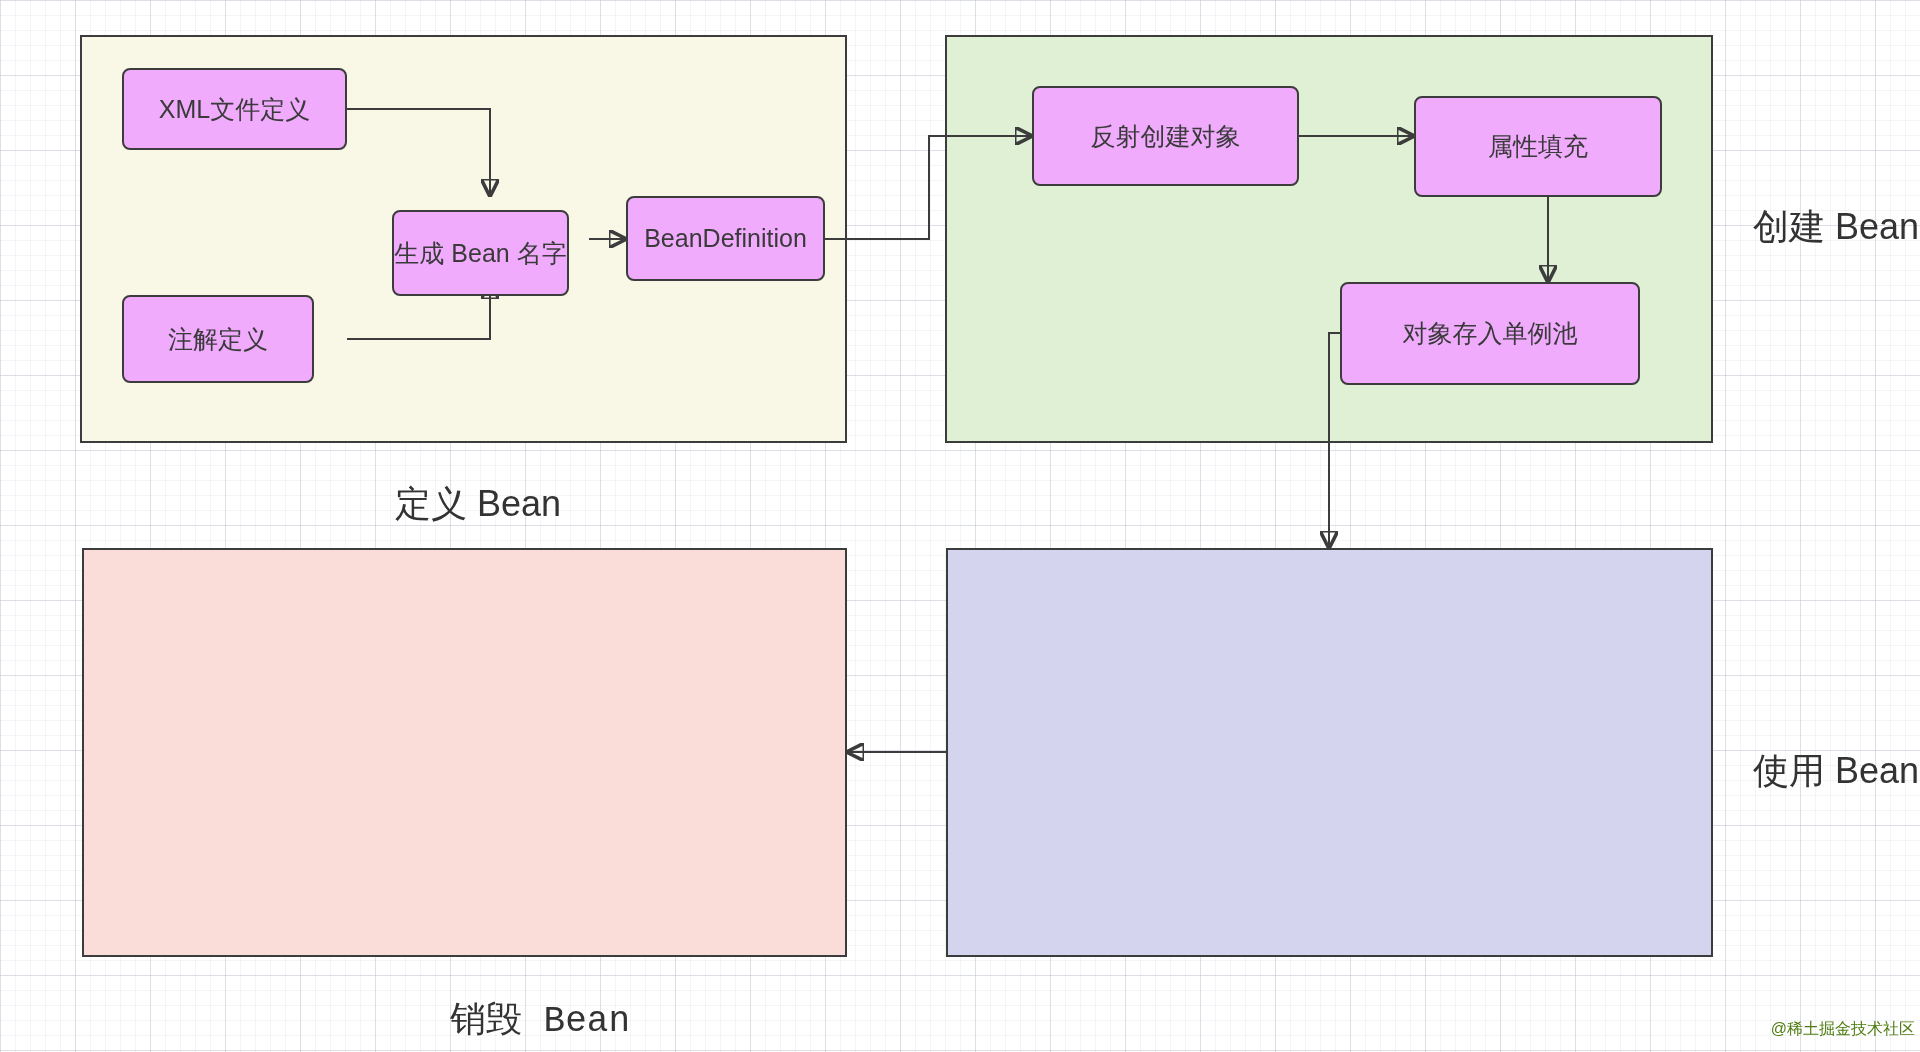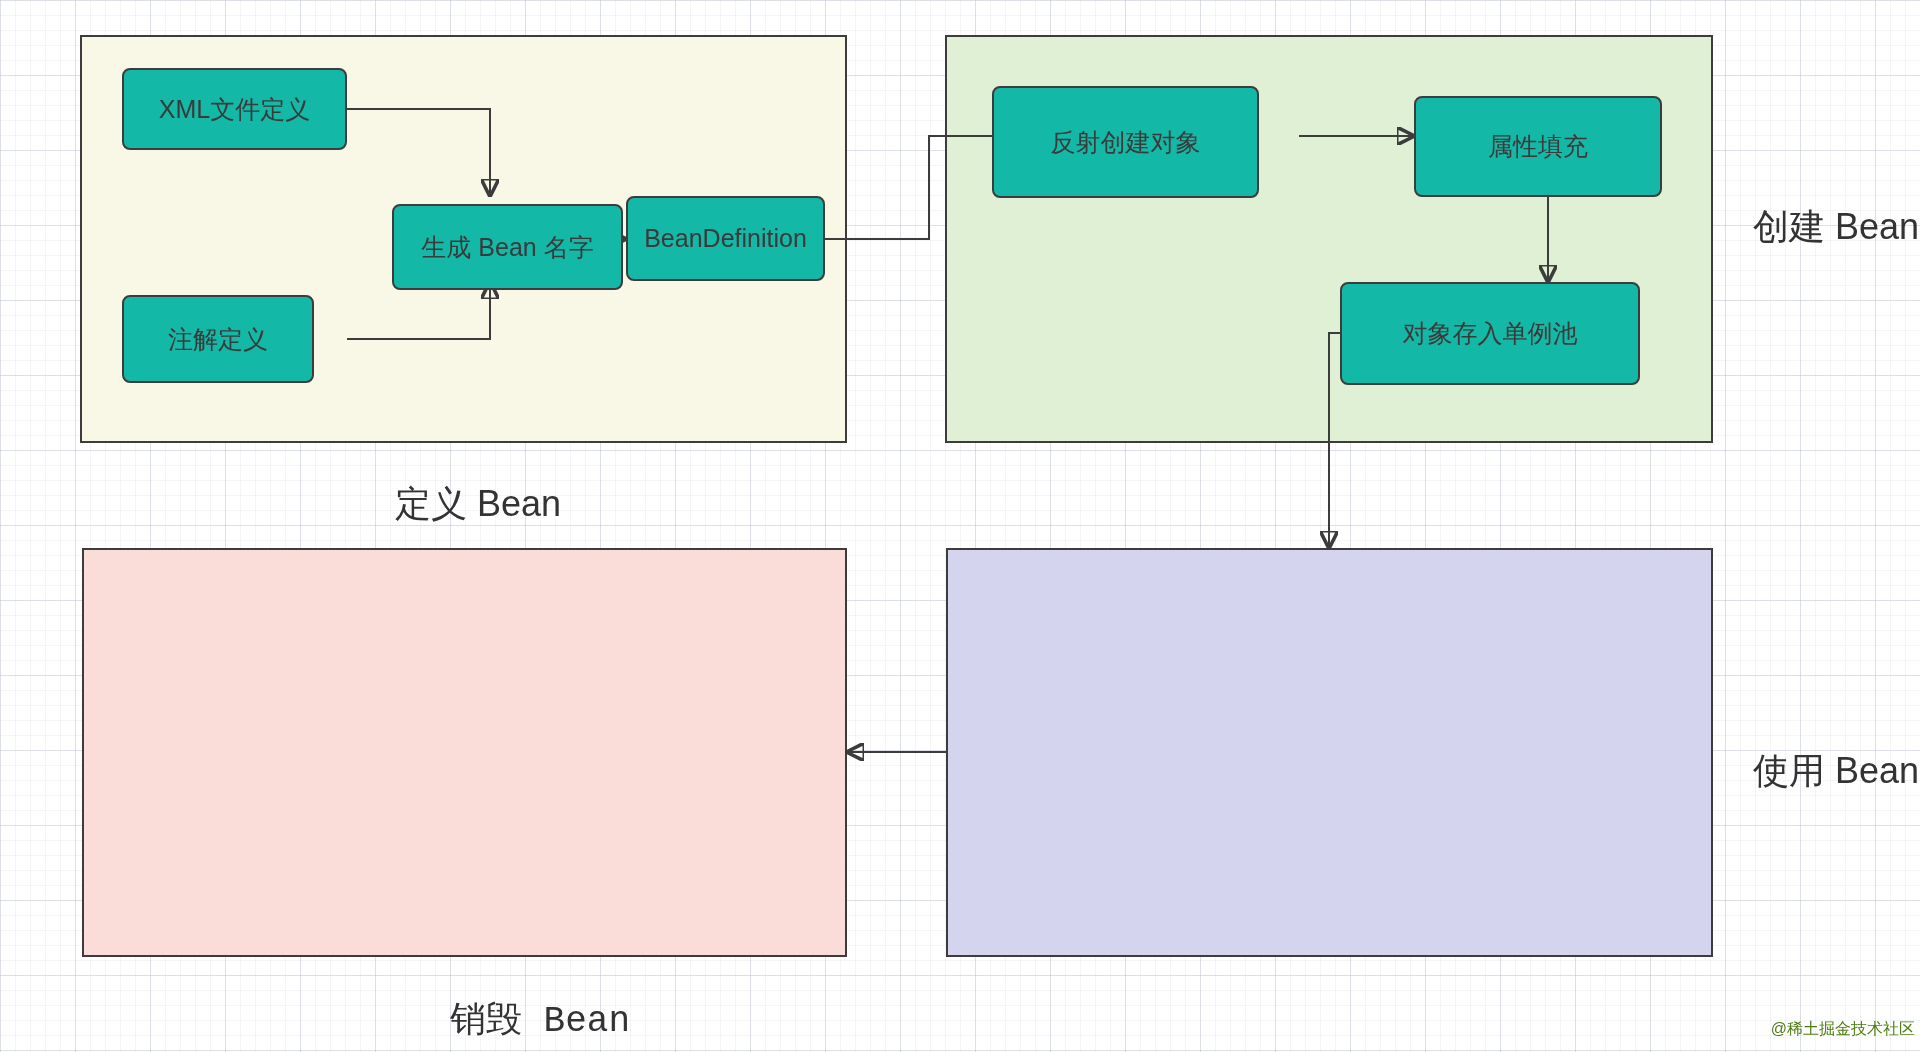--- a/index.html
+++ b/index.html
@@ -34,37 +34,37 @@
     pointer-events: none;
   }
   .connectors path {
     fill: none;
     stroke: #3c3c3c;
     stroke-width: 2px;
   }
 
   .node {
     position: absolute;
-    background: #14b8a6;
+    background: #f0abfc;
     border: 2px solid #3c3c3c;
     border-radius: 8px;
     box-sizing: border-box;
     display: flex;
     align-items: center;
     justify-content: center;
     font-size: 25px;
     color: #3a3a3a;
     z-index: 3;
     white-space: nowrap;
   }
   .n-xml     { left: 122px;  top: 68px;  width: 225px; height: 82px; }
   .n-anno    { left: 122px;  top: 295px; width: 192px; height: 88px; }
-  .n-name    { left: 392px;  top: 204px; width: 231px; height: 86px; }
+  .n-name    { left: 392px;  top: 210px; width: 177px; height: 86px; }
   .n-beandef { left: 626px;  top: 196px; width: 199px; height: 85px; }
-  .n-reflect { left: 992px; top: 86px;  width: 267px; height: 112px; }
+  .n-reflect { left: 1032px; top: 86px;  width: 267px; height: 100px; }
   .n-prop    { left: 1414px; top: 96px;  width: 248px; height: 101px; }
   .n-pool    { left: 1340px; top: 282px; width: 300px; height: 103px; }
 
   .group-label {
     position: absolute;
     font-size: 36px;
     color: #333333;
     z-index: 2;
     white-space: nowrap;
   }

